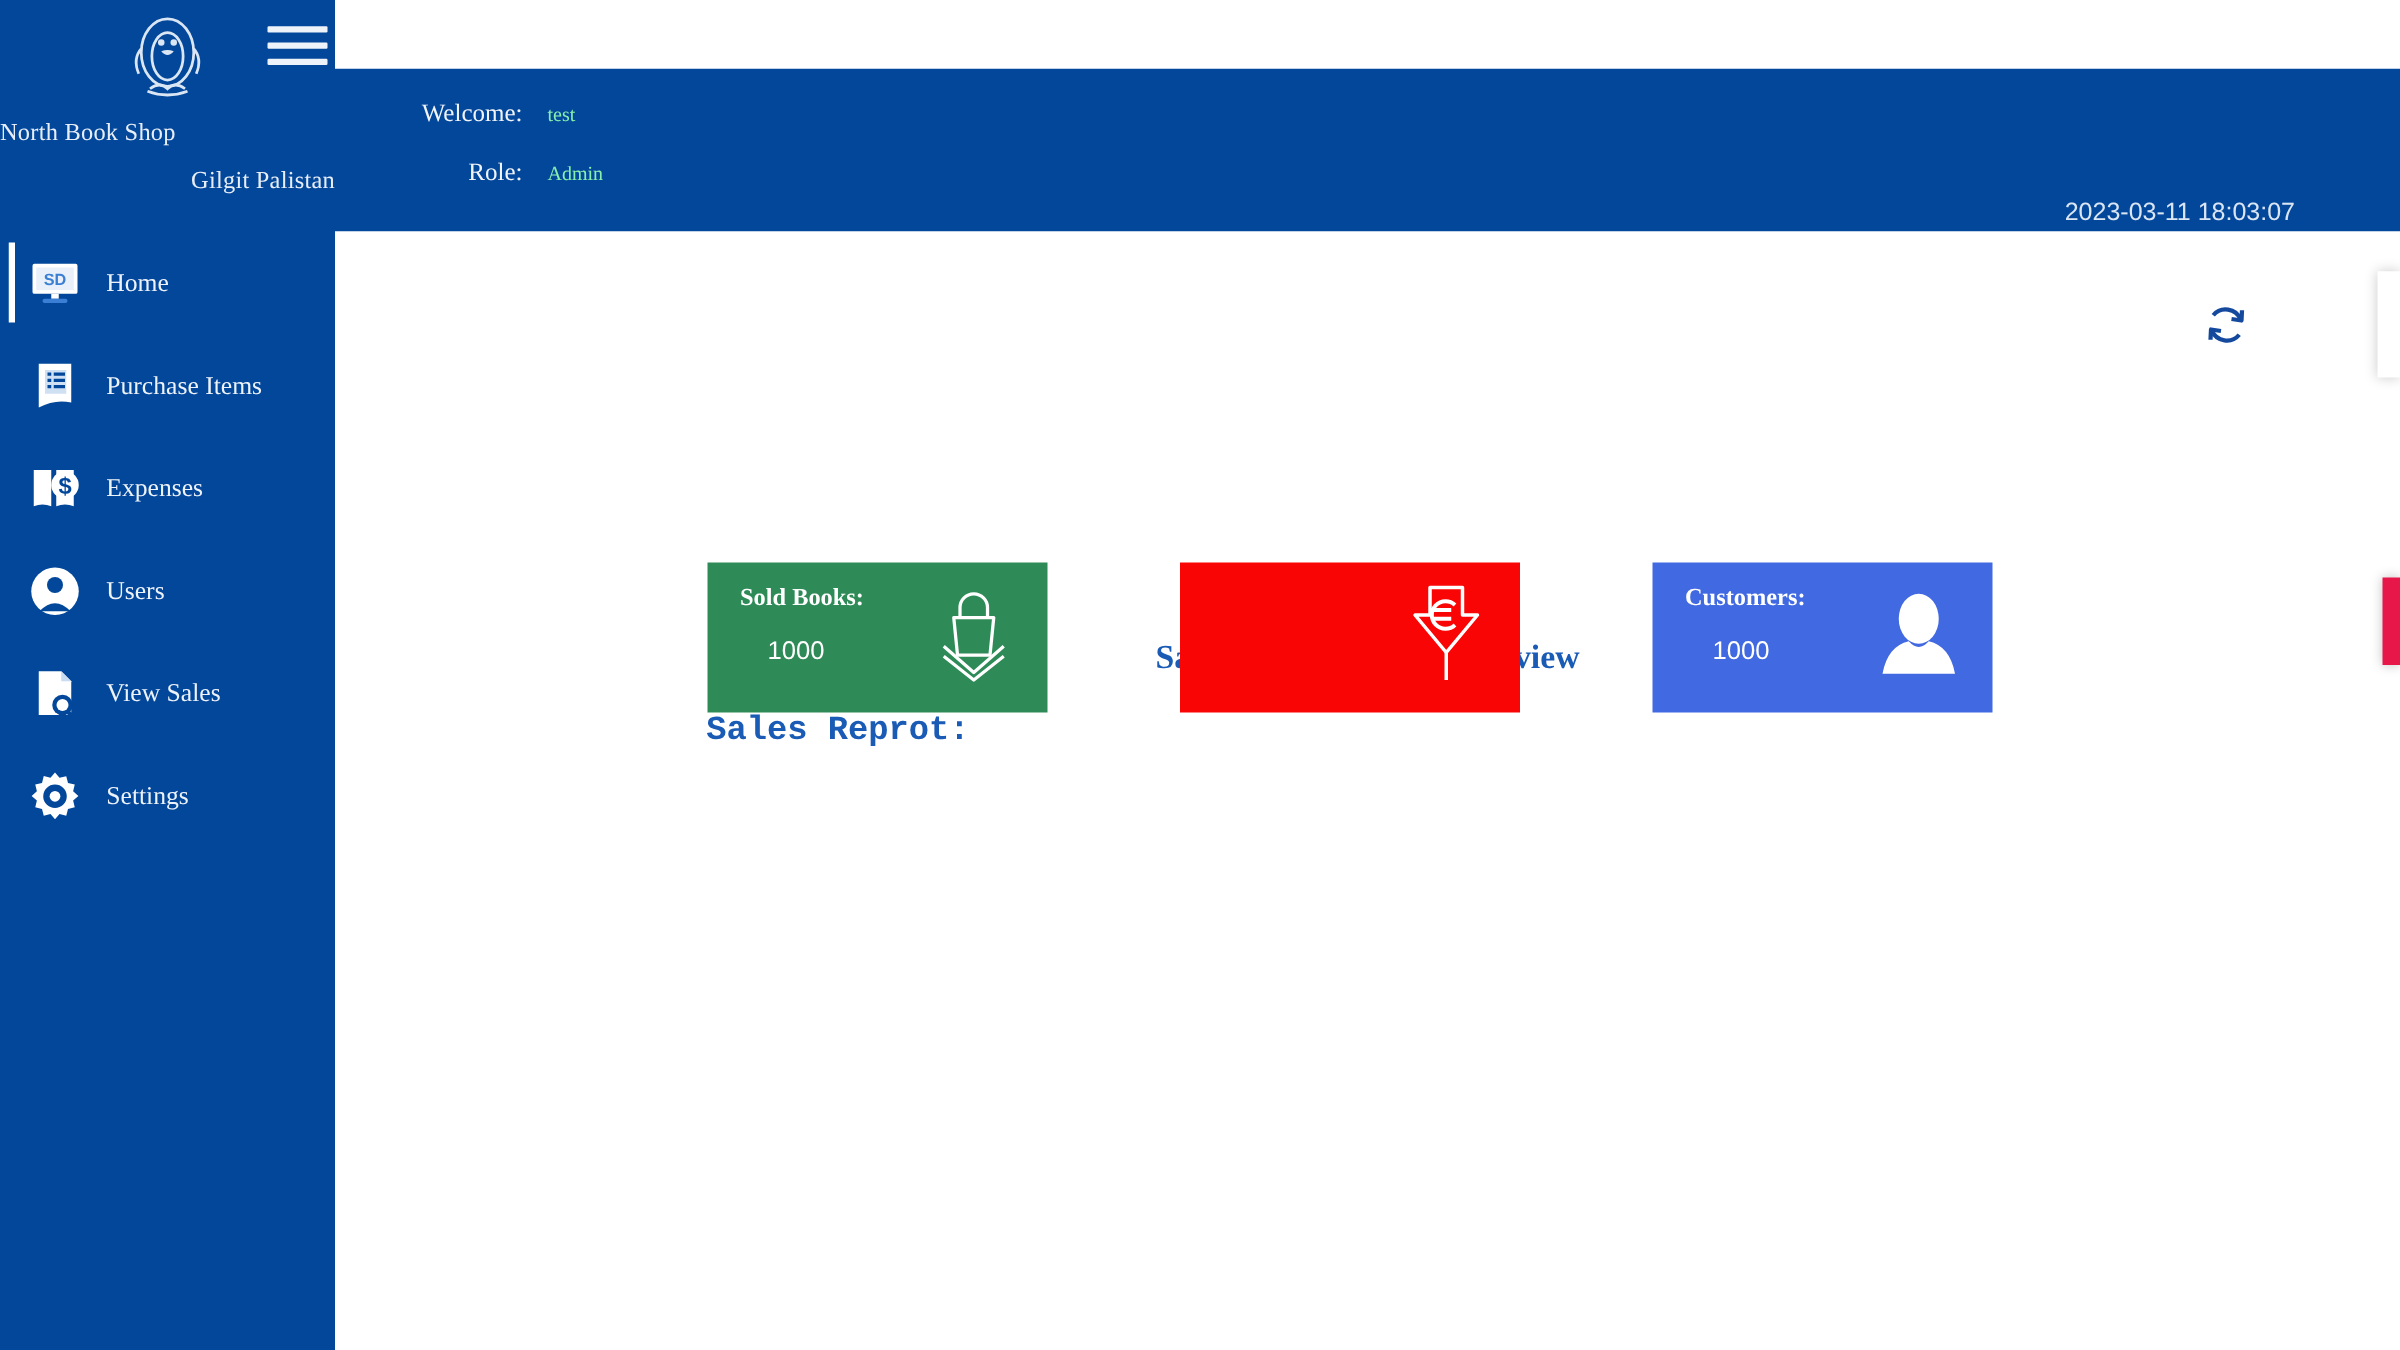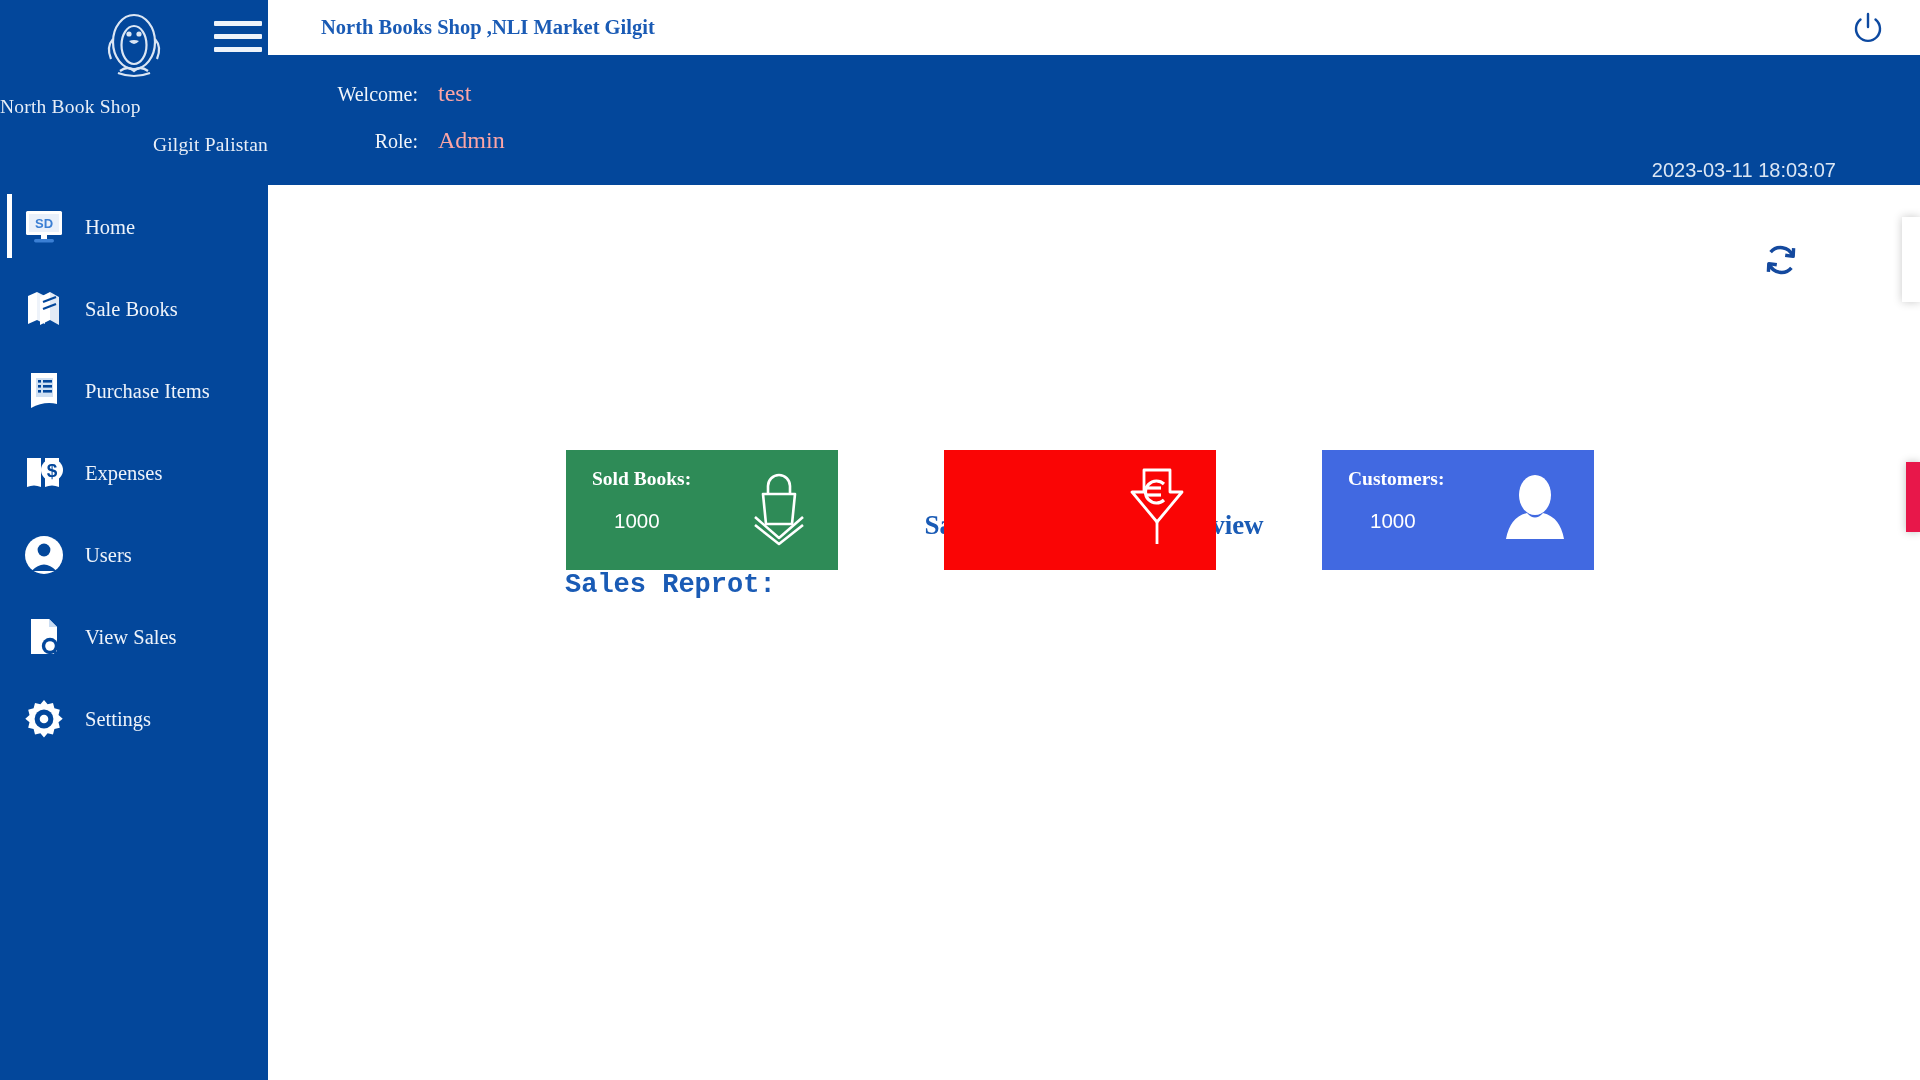--- a/index.html
+++ b/index.html
@@ -98,21 +98,21 @@
   }
   .role-row {
     position: absolute; left: 54px; top: 72px;
     display: flex; align-items: baseline;
   }
   .meta-key {
     color: #f1f5fa; font-size: 20px;
     width: 96px; text-align: right;
   }
   .meta-val {
-    color: #fca5a5; font-size: 24px;
+    color: #86efac; font-size: 16px;
     margin-left: 20px;
   }
   .datetime {
     position: absolute; right: 84px; top: 104px;
     color: #dbe6f4; font-size: 20px;
     font-family: "Liberation Sans", sans-serif;
     white-space: nowrap;
   }
 
   
@@ -216,33 +216,20 @@
             <rect x="2" y="1" width="36" height="24" rx="1.5" fill="#ffffff"></rect>
             <rect x="5" y="4" width="30" height="18" fill="#e9f0fa"></rect>
             <text x="20" y="18" font-size="13" font-weight="bold" text-anchor="middle" fill="#3b7fd4" font-family="Liberation Sans, sans-serif">SD</text>
             <rect x="17" y="25" width="6" height="4" fill="#ffffff"></rect>
             <rect x="10" y="29" width="20" height="3.4" rx="1.7" fill="#3b7fd4"></rect>
           </svg>
         </span>
         <span class="nav-label">Home</span>
       </div>
 
-      <div class="nav-item">
-        <span class="nav-icon">
-          <svg width="42" height="42" viewBox="0 0 42 42">
-            <path d="M5 8 L14 4 L14 32 L5 36 Z" fill="#ffffff"></path>
-            <path d="M14 4 L22 8 L22 36 L14 32 Z" fill="#eef3fa"></path>
-            <path d="M17 9 L27 4 L27 32 L17 37 Z" fill="#ffffff"></path>
-            <path d="M27 4 L36 9 L36 37 L27 32 Z" fill="#e2eaf5"></path>
-            <path d="M20 14 L33 9" stroke="#03479b" stroke-width="2.2" fill="none"></path>
-            <path d="M20 21 L33 16" stroke="#03479b" stroke-width="2.2" fill="none"></path>
-          </svg>
-        </span>
-        <span class="nav-label">Sale Books</span>
-      </div>
 
       <div class="nav-item">
         <span class="nav-icon">
           <svg width="40" height="42" viewBox="0 0 40 42">
             <path d="M7 3 H33 V34 Q20 31 7 38 Z" fill="#ffffff"></path>
             <rect x="12" y="8" width="17" height="19" fill="#cfe0f3"></rect>
             <g fill="#03479b">
               <rect x="14" y="10" width="3" height="2.6"></rect>
                 <rect x="19" y="10" width="9" height="2.6"></rect>
               <rect x="14" y="15" width="3" height="2.6"></rect>
@@ -304,29 +291,20 @@
 
     </nav>
   </aside>
 
   <div style="position:absolute;left:214px;top:14px;width:48px;height:44px;display:flex;flex-direction:column;justify-content:center;gap:8px;cursor:pointer;z-index:8;">
     <span style="display:block;height:5px;background:#eef3fa;border-radius:1px;"></span>
     <span style="display:block;height:5px;background:#eef3fa;border-radius:1px;"></span>
     <span style="display:block;height:5px;background:#eef3fa;border-radius:1px;"></span>
   </div>
 
-  <header class="topbar-white">
-    <div class="topbar-title">North Books Shop ,NLI Market Gilgit</div>
-    <div class="power-btn">
-      <svg width="34" height="34" viewBox="0 0 34 34" fill="none" stroke="#0d49a0" stroke-width="2.4" stroke-linecap="round">
-        <path d="M9.5 8.5 A12 12 0 1 0 24.5 8.5"></path>
-        <line x1="17" y1="3" x2="17" y2="16"></line>
-      </svg>
-    </div>
-  </header>
 
   <section class="topbar-blue">
     <div class="welcome-row">
       <span class="meta-key">Welcome:</span>
       <span class="meta-val">test</span>
     </div>
     <div class="role-row">
       <span class="meta-key">Role:</span>
       <span class="meta-val">Admin</span>
     </div>

